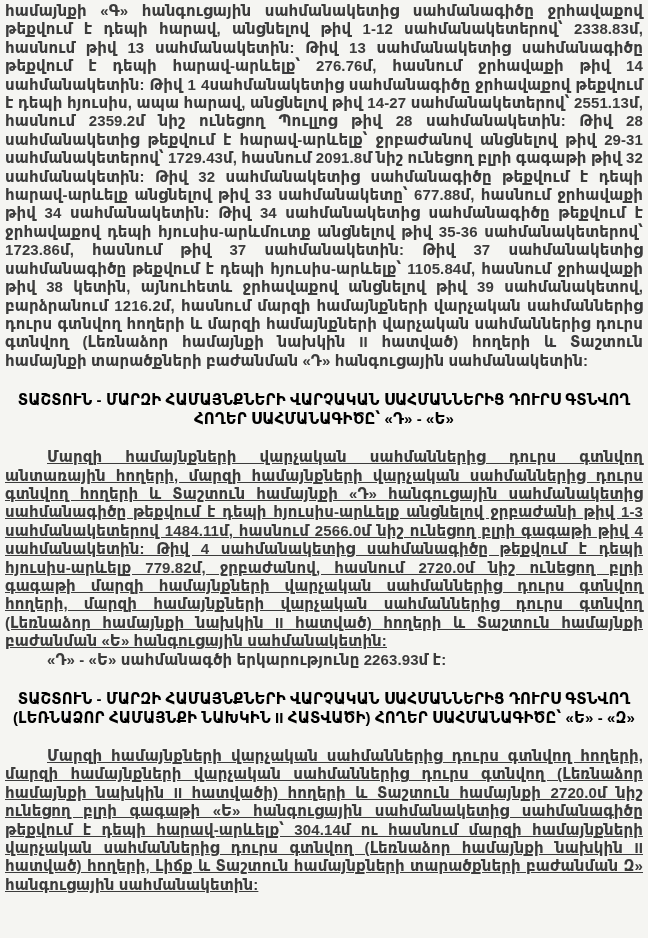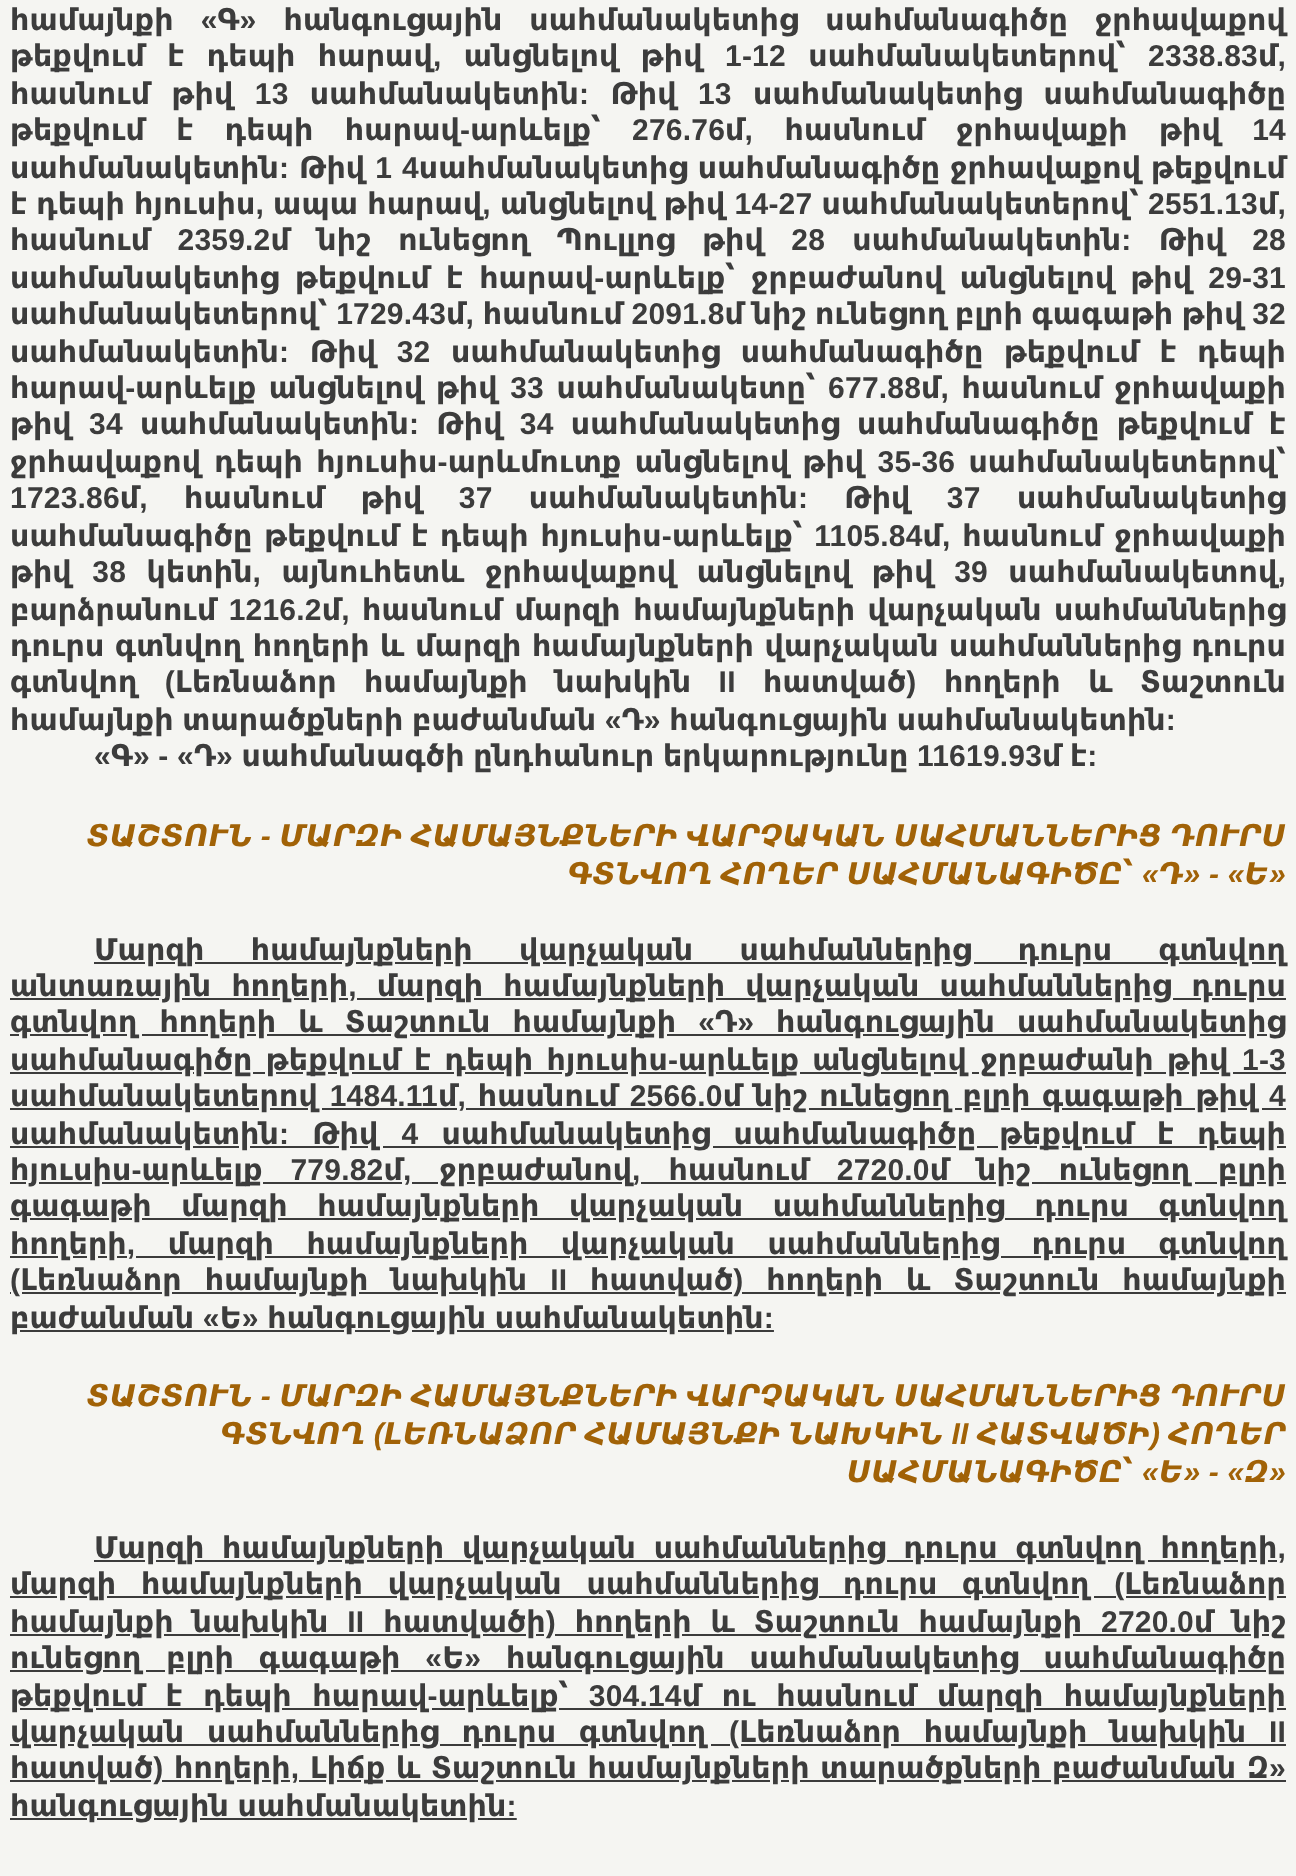--- a/index.html
+++ b/index.html
@@ -38,37 +38,36 @@
     margin: 0;
     text-indent: 42px;
     text-align: left;
   }
   h3.heading {
     margin: 20px 0 20px 0;
     padding: 0;
     font-size: 15px;
     line-height: 19px;
     font-weight: bold;
-    text-align: right;
-    color: #a16207;
-    font-style: italic;
+    text-align: center;
+    color: #000000;
   }
 </style>
 </head>
 <body>
 
 <div class="page">
 
   <p class="para">համայնքի «Գ» հանգուցային սահմանակետից սահմանագիծը ջրհավաքով թեքվում է դեպի հարավ, անցնելով թիվ 1-12 սահմանակետերով՝ 2338.83մ, հասնում թիվ 13 սահմանակետին: Թիվ 13 սահմանակետից սահմանագիծը թեքվում է դեպի հարավ-արևելք՝ 276.76մ, հասնում ջրհավաքի թիվ 14 սահմանակետին: Թիվ 1 4սահմանակետից սահմանագիծը ջրհավաքով թեքվում է դեպի հյուսիս, ապա հարավ, անցնելով թիվ 14-27 սահմանակետերով՝ 2551.13մ, հասնում 2359.2մ նիշ ունեցող Պուլլոց թիվ 28 սահմանակետին: Թիվ 28 սահմանակետից թեքվում է հարավ-արևելք՝ ջրբաժանով անցնելով թիվ 29-31 սահմանակետերով՝ 1729.43մ, հասնում 2091.8մ նիշ ունեցող բլրի գագաթի թիվ 32 սահմանակետին: Թիվ 32 սահմանակետից սահմանագիծը թեքվում է դեպի հարավ-արևելք անցնելով թիվ 33 սահմանակետը՝ 677.88մ,  հասնում ջրհավաքի թիվ 34 սահմանակետին: Թիվ 34 սահմանակետից սահմանագիծը թեքվում է ջրհավաքով դեպի հյուսիս-արևմուտք անցնելով թիվ 35-36 սահմանակետերով՝ 1723.86մ, հասնում թիվ 37 սահմանակետին: Թիվ 37 սահմանակետից սահմանագիծը թեքվում է դեպի հյուսիս-արևելք՝ 1105.84մ, հասնում ջրհավաքի թիվ 38 կետին, այնուհետև ջրհավաքով անցնելով թիվ 39 սահմանակետով, բարձրանում 1216.2մ, հասնում մարզի համայնքների վարչական սահմաններից դուրս գտնվող հողերի և մարզի համայնքների վարչական սահմաններից դուրս գտնվող (Լեռնաձոր համայնքի նախկին II հատված) հողերի և Տաշտուն համայնքի տարածքների բաժանման «Դ» հանգուցային սահմանակետին:</p>
 
-  <p class="summary">«Գ» - «Դ» սահմանագծի ընդհանուր երկարությունը 11619.93մ է:</p>
 
   <h3 class="heading">ՏԱՇՏՈՒՆ - ՄԱՐԶԻ ՀԱՄԱՅՆՔՆԵՐԻ ՎԱՐՉԱԿԱՆ ՍԱՀՄԱՆՆԵՐԻՑ ԴՈՒՐՍ ԳՏՆՎՈՂ ՀՈՂԵՐ ՍԱՀՄԱՆԱԳԻԾԸ՝ «Դ» - «Ե»</h3>
 
   <p class="para indented">Մարզի համայնքների վարչական սահմաններից դուրս գտնվող անտառային հողերի, մարզի համայնքների վարչական սահմաններից դուրս գտնվող հողերի և Տաշտուն համայնքի «Դ» հանգուցային սահմանակետից սահմանագիծը թեքվում է դեպի հյուսիս-արևելք անցնելով ջրբաժանի թիվ 1-3 սահմանակետերով 1484.11մ, հասնում 2566.0մ նիշ ունեցող բլրի գագաթի թիվ 4 սահմանակետին: Թիվ 4 սահմանակետից սահմանագիծը թեքվում է դեպի հյուսիս-արևելք 779.82մ, ջրբաժանով, հասնում 2720.0մ նիշ ունեցող բլրի գագաթի մարզի համայնքների վարչական սահմաններից դուրս գտնվող հողերի, մարզի համայնքների վարչական սահմաններից դուրս գտնվող (Լեռնաձոր համայնքի նախկին II հատված) հողերի և Տաշտուն համայնքի բաժանման «Ե» հանգուցային սահմանակետին:</p>
 
+  <p class="summary">«Դ» - «Ե» սահմանագծի երկարությունը 2263.93մ է:</p>
 
   <h3 class="heading">ՏԱՇՏՈՒՆ - ՄԱՐԶԻ ՀԱՄԱՅՆՔՆԵՐԻ ՎԱՐՉԱԿԱՆ ՍԱՀՄԱՆՆԵՐԻՑ ԴՈՒՐՍ ԳՏՆՎՈՂ (ԼԵՌՆԱՁՈՐ ՀԱՄԱՅՆՔԻ ՆԱԽԿԻՆ  II ՀԱՏՎԱԾԻ) ՀՈՂԵՐ ՍԱՀՄԱՆԱԳԻԾԸ՝ «Ե» - «Զ»</h3>
 
   <p class="para indented">Մարզի համայնքների վարչական սահմաններից դուրս գտնվող հողերի, մարզի համայնքների վարչական սահմաններից դուրս գտնվող (Լեռնաձոր համայնքի նախկին II հատվածի) հողերի և Տաշտուն համայնքի 2720.0մ նիշ ունեցող բլրի գագաթի «Ե» հանգուցային սահմանակետից սահմանագիծը թեքվում է դեպի հարավ-արևելք՝ 304.14մ ու հասնում մարզի համայնքների վարչական սահմաններից դուրս գտնվող (Լեռնաձոր համայնքի նախկին II հատված) հողերի, Լիճք և Տաշտուն համայնքների տարածքների բաժանման Զ» հանգուցային սահմանակետին:</p>
 
 
 </div>
 
 </body></html>

